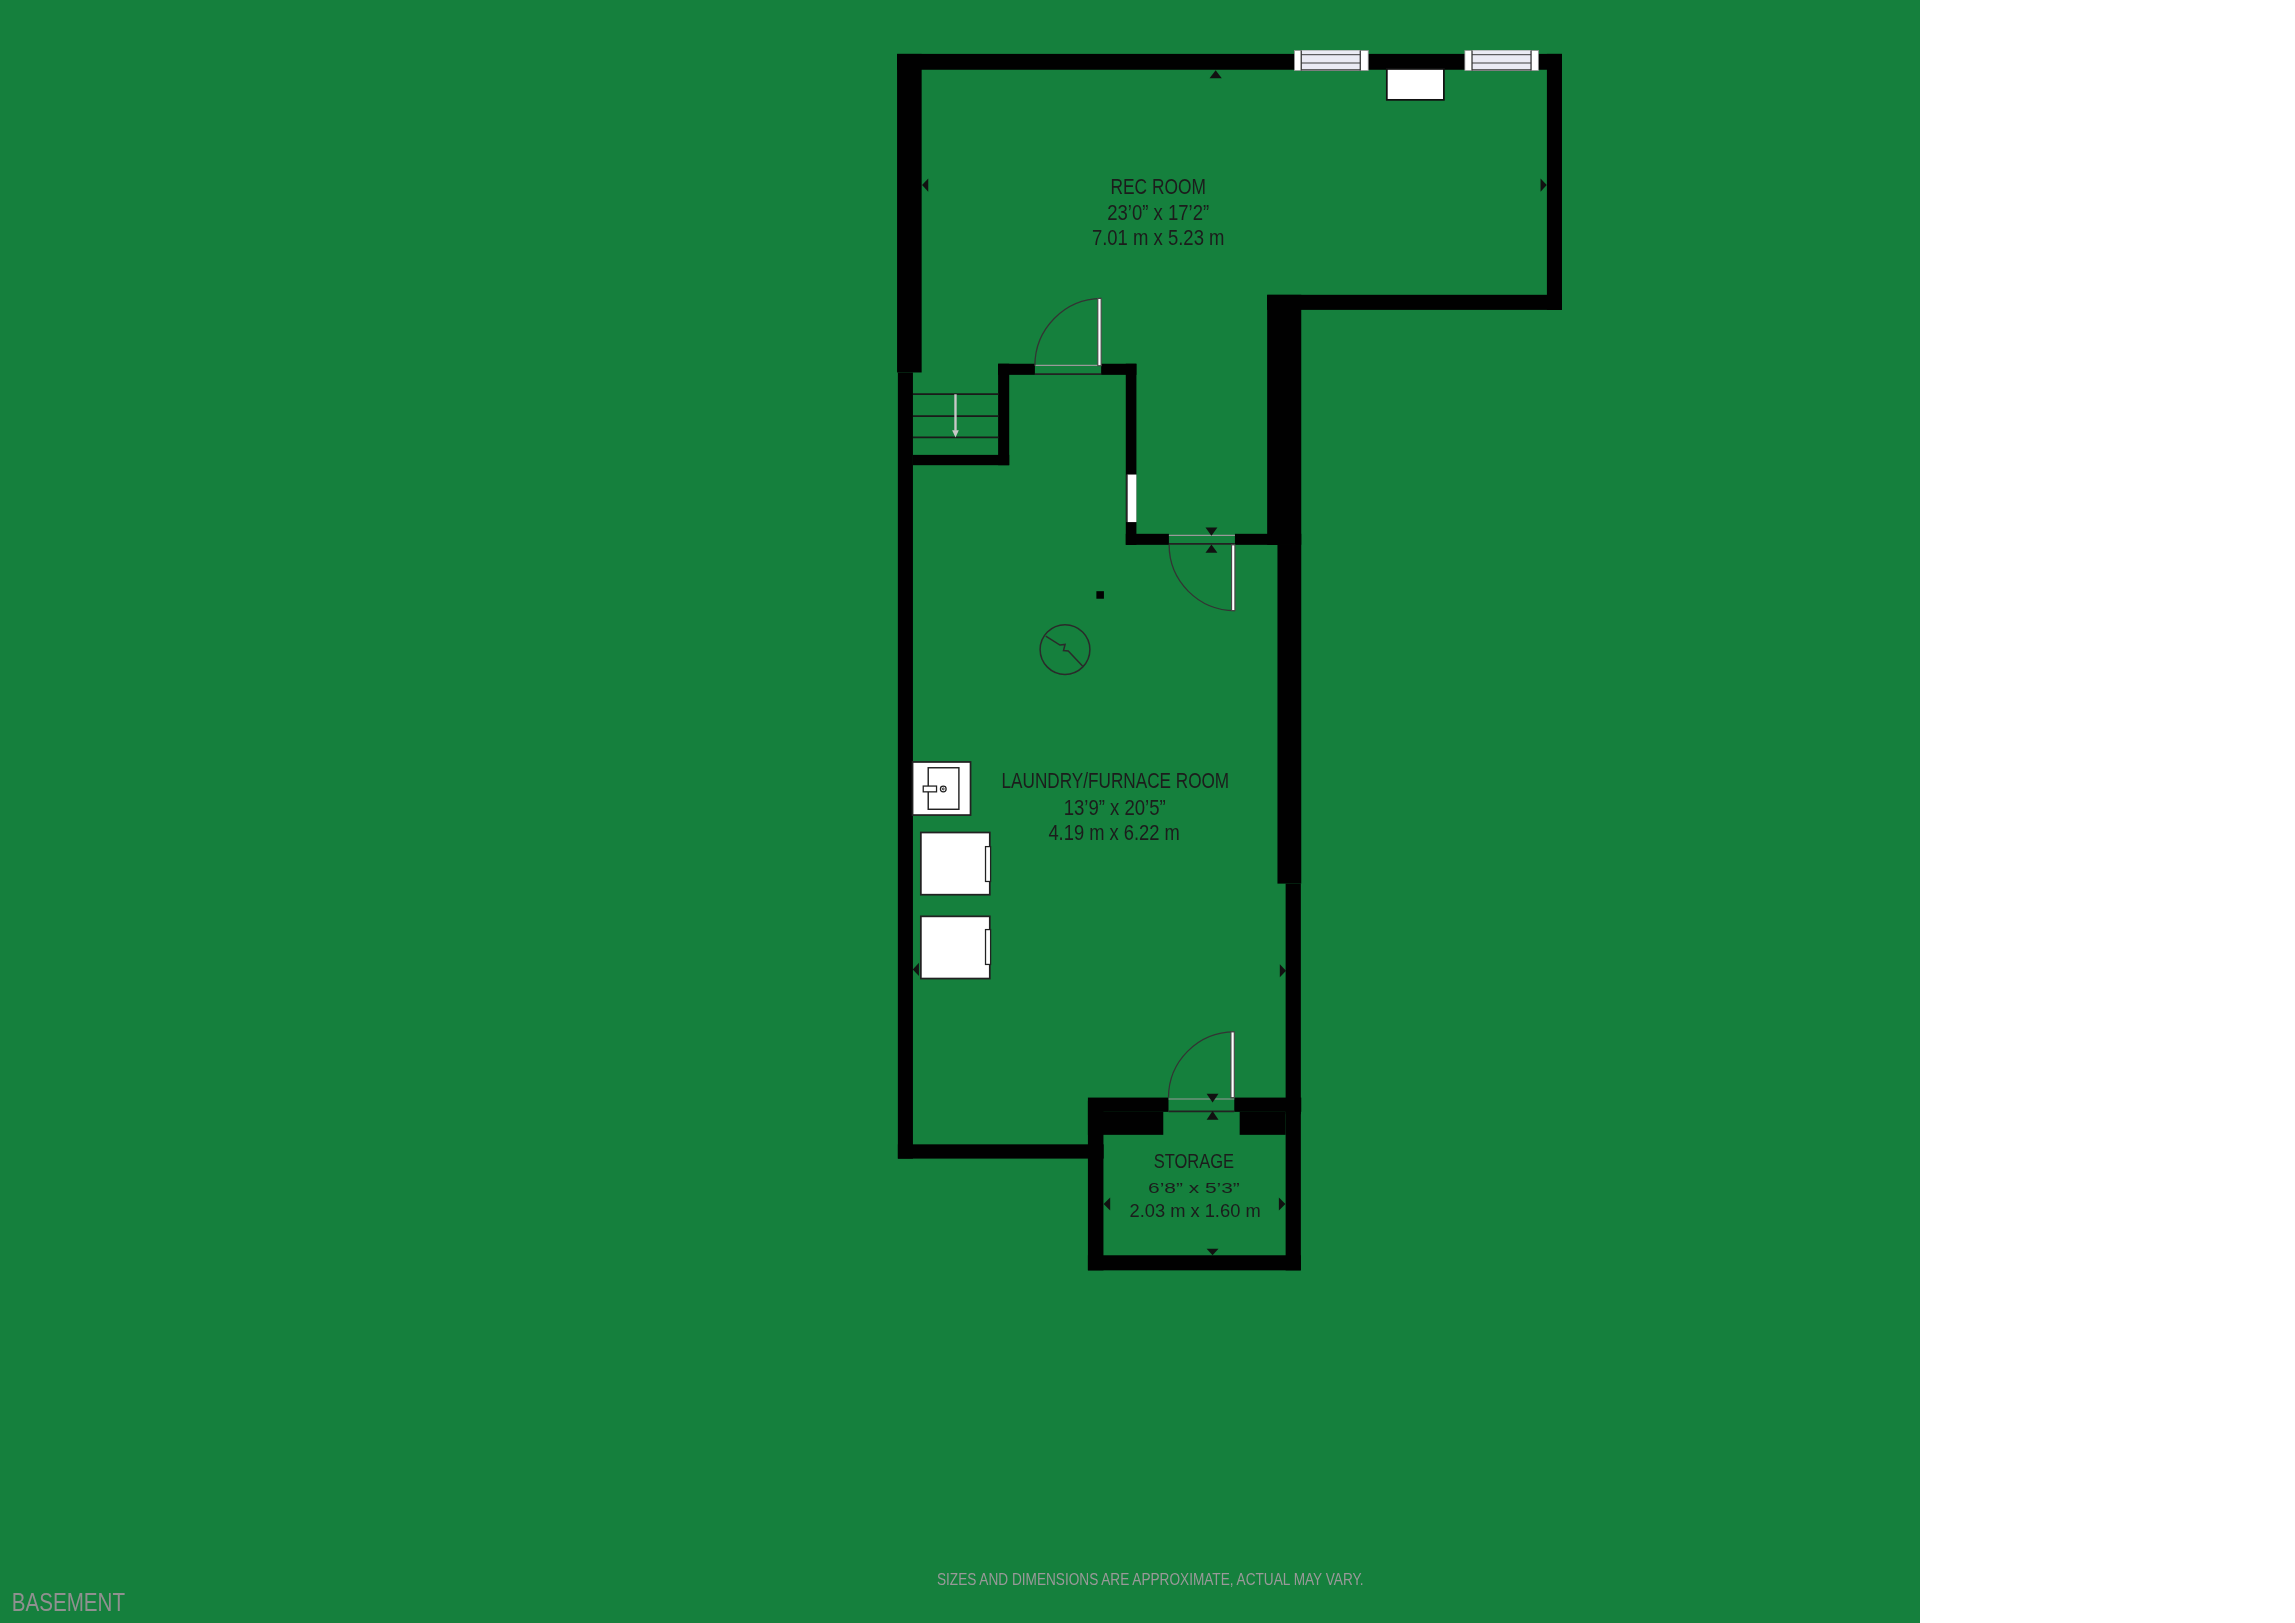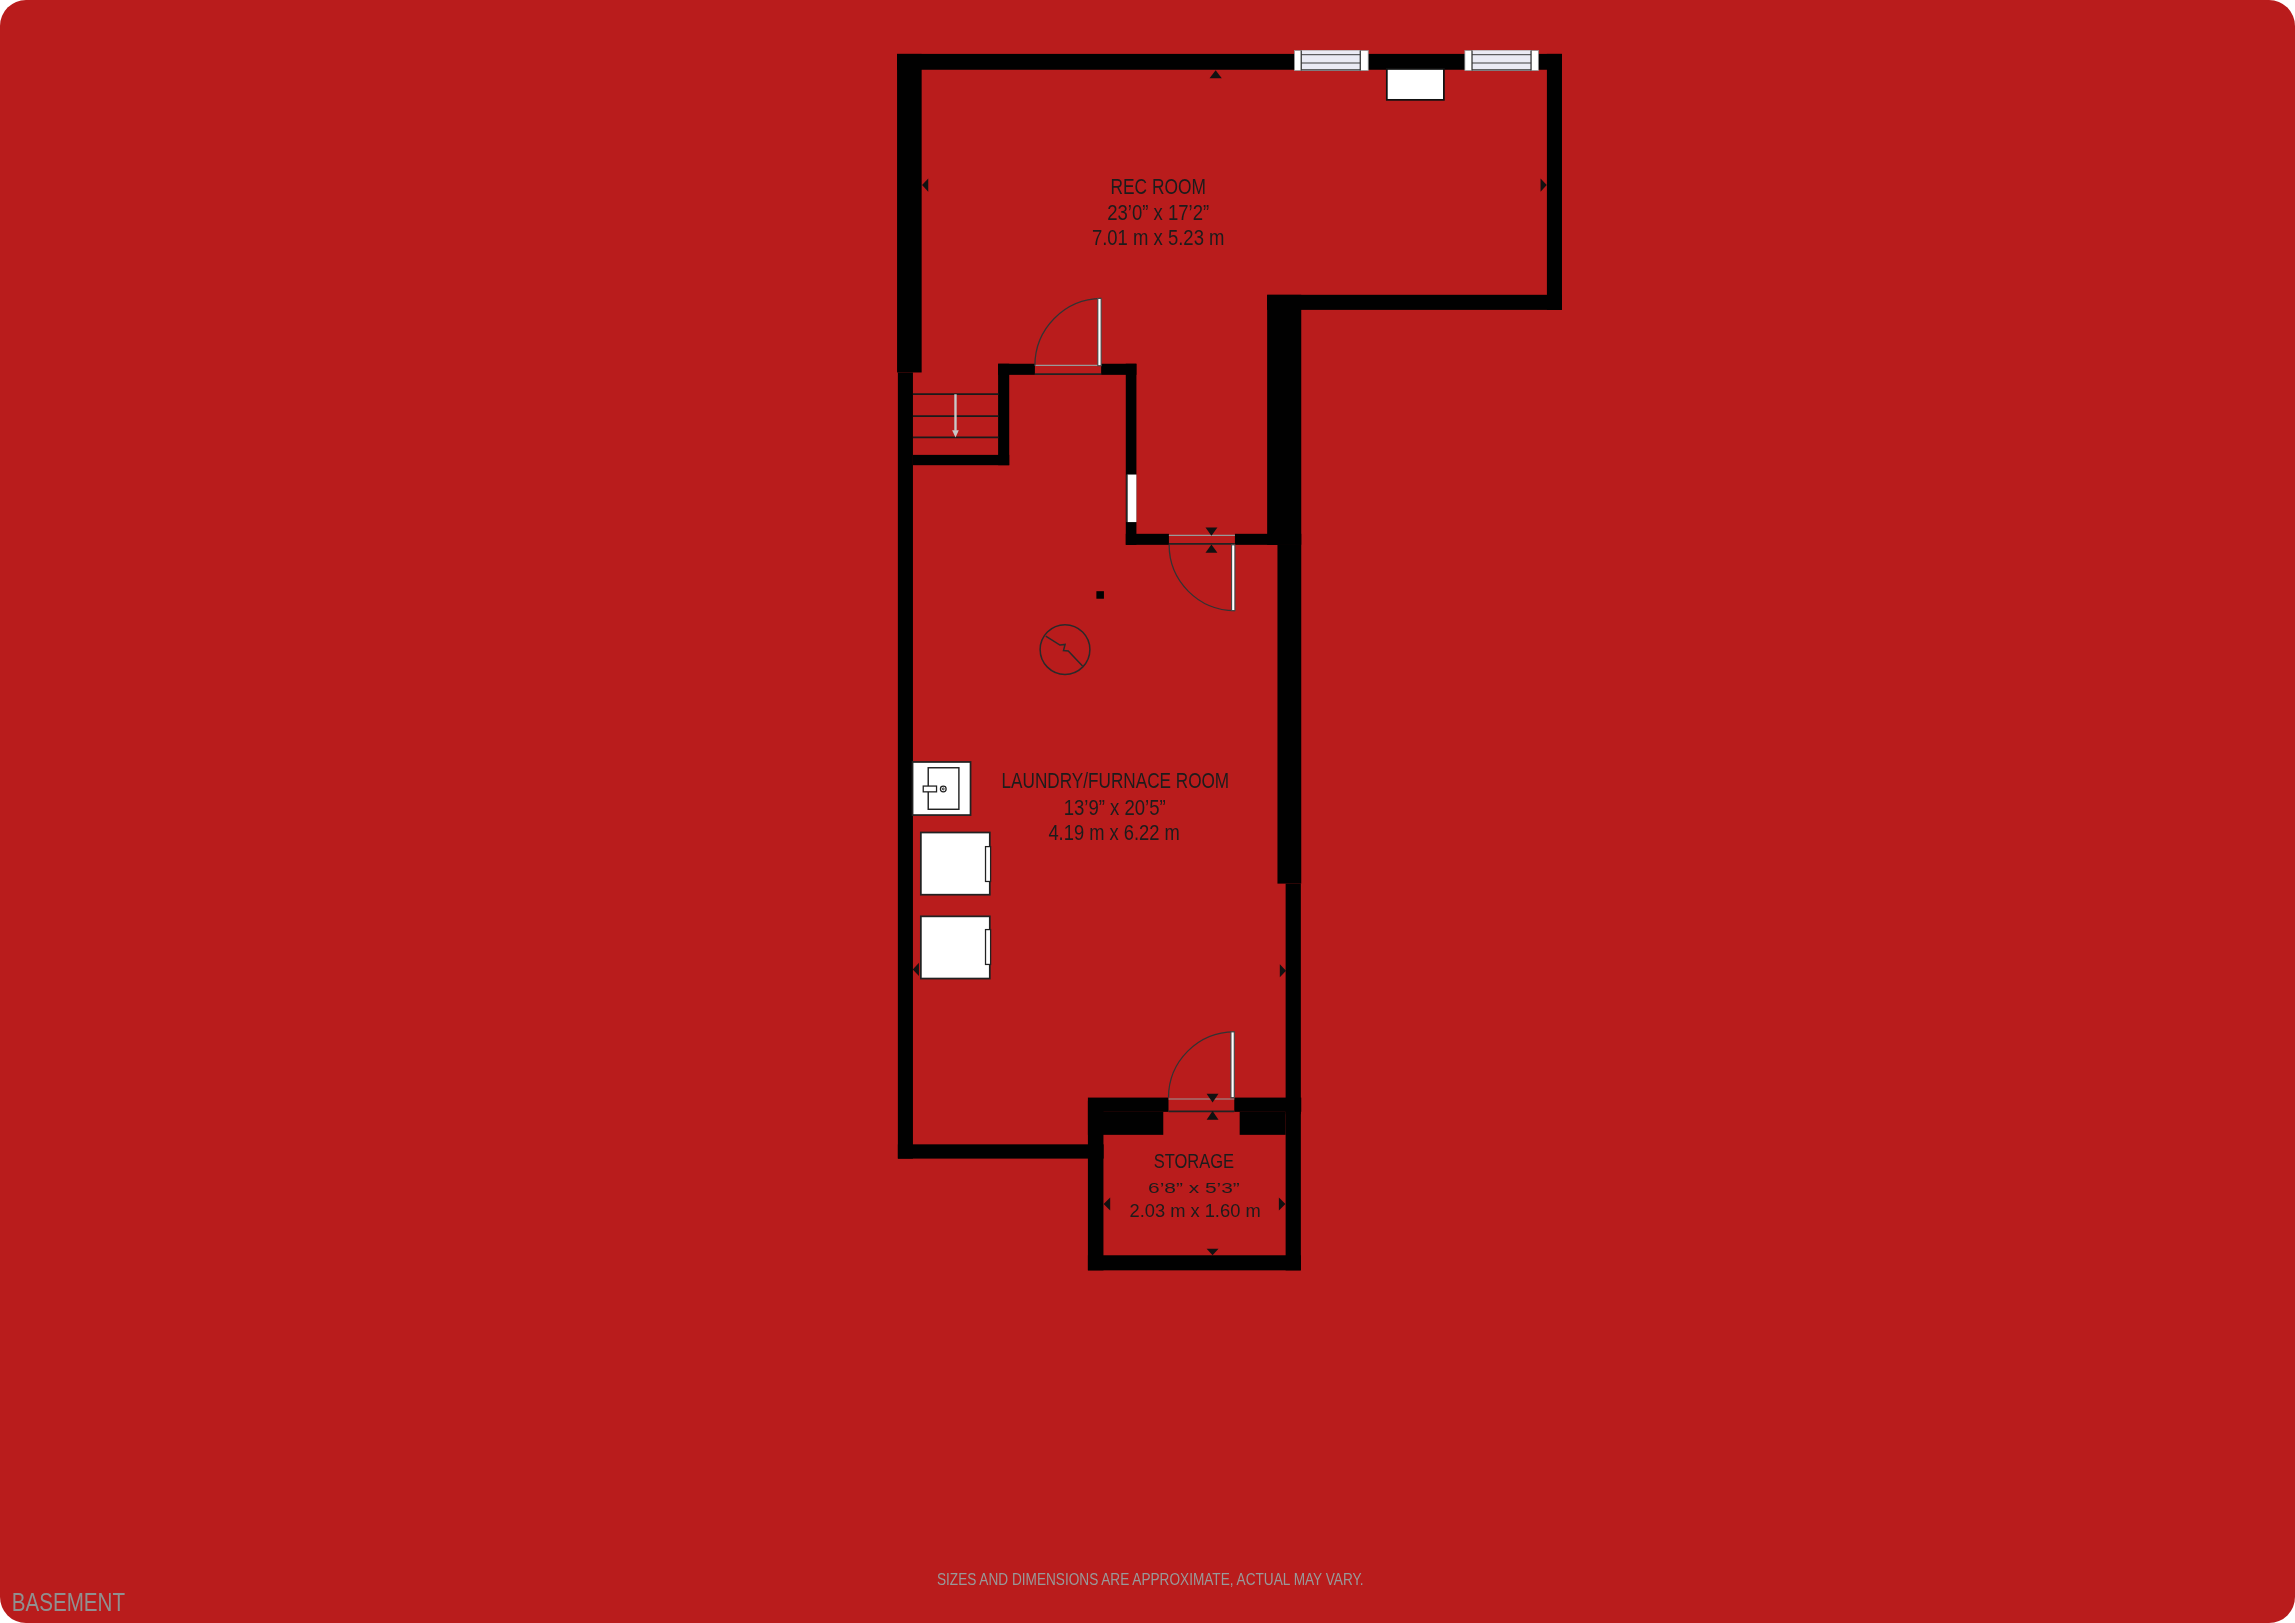--- a/index.html
+++ b/index.html
@@ -1,17 +1,17 @@
 <!DOCTYPE html>
 <html style="font-size:12.7px"><head>
 <meta charset="utf-8">
 <style>
   html,body{margin:0;padding:0;background:#ffffff;}
-  #page{position:relative;width:2295px;height:1623px;background:#b91c1c;overflow:hidden;
-        font-family:"Liberation Sans", sans-serif;opacity:0.999;transform:translateZ(0);will-change:transform;border-radius:26px;}
+  #page{position:relative;width:1920px;height:1623px;background:#15803d;overflow:hidden;
+        font-family:"Liberation Sans", sans-serif;opacity:0.999;transform:translateZ(0);will-change:transform;}
   svg{position:absolute;top:0;left:0;}
 </style>
 </head>
 <body>
 <div id="page">
 <svg width="2295" height="1623" viewBox="0 0 2896 2048">
 
 <g>
 
 <rect x="1132" y="68" width="839" height="20" fill="#000"></rect>

